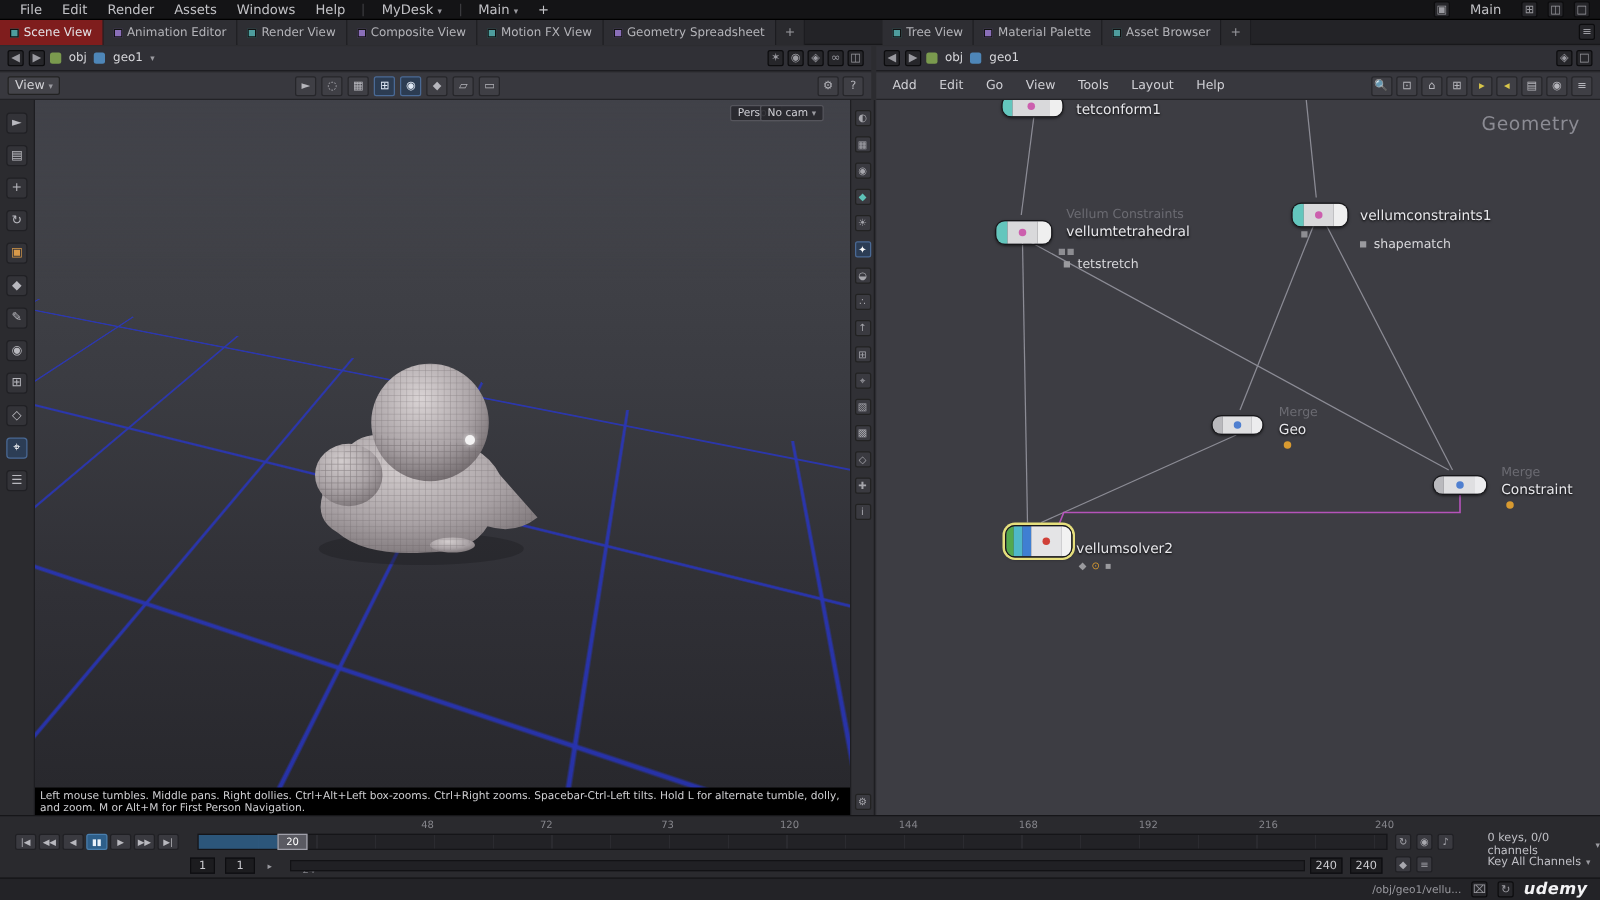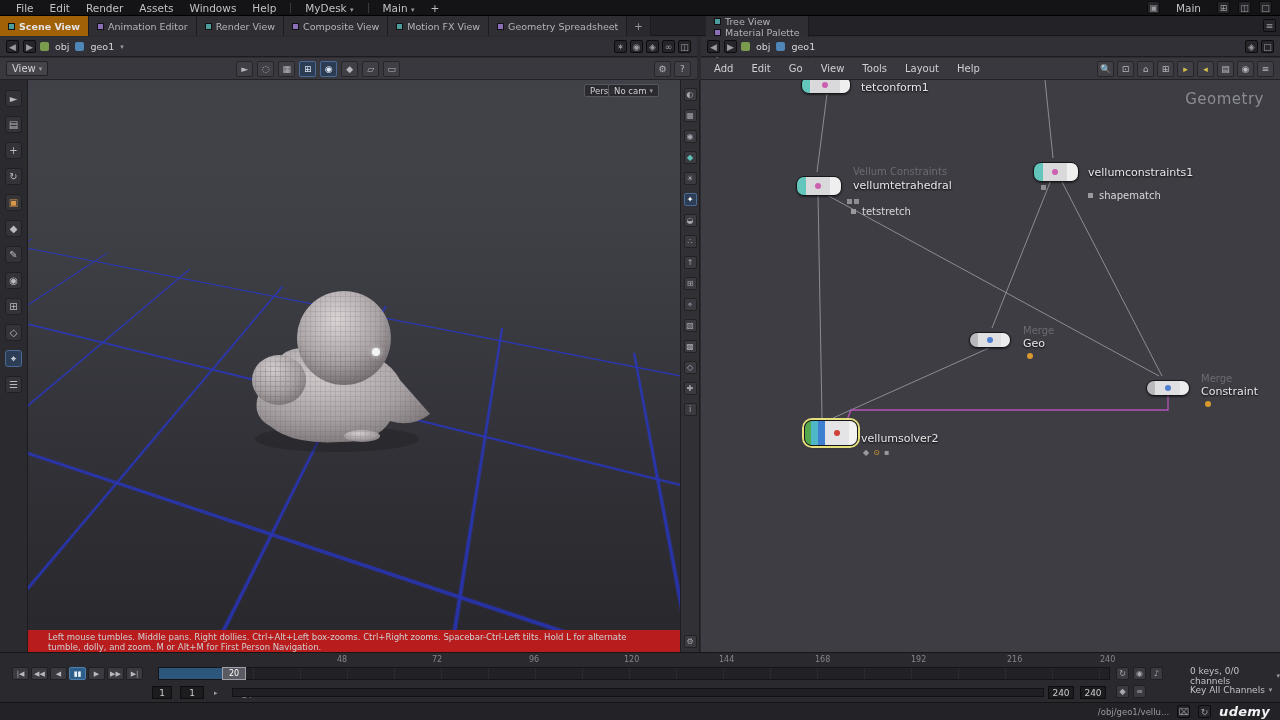--- a/index.html
+++ b/index.html
@@ -14,21 +14,21 @@
   .mb-sep{width:1px;height:10px;background:#3a3a3e;margin:0 6px;}
   .mb-right{margin-left:auto;display:flex;align-items:center;gap:8px;}
   .mini-ic{display:inline-flex;align-items:center;justify-content:center;width:13px;height:13px;
            color:#9a9aa0;font-size:9px;background:#26262a;border:1px solid #0c0c0e;border-radius:2px;}
 
   
   .tabrow{position:absolute;left:0;top:16px;width:1280px;height:20px;background:#232327;border-bottom:1px solid #18181b;}
   .tabgroup{position:absolute;top:0;height:20px;display:flex;align-items:stretch;}
   .tab{display:flex;align-items:center;gap:4px;padding:0 8px;font-size:9.5px;color:#b4b4b9;
        background:#2e2e33;border-right:1px solid #1c1c20;white-space:nowrap;}
-  .tab.active{background:#a16207;color:#e4e4e8;font-weight:bold;}
+  .tab.active{background:#7f1d1d;color:#e4e4e8;}
   .tabdot{width:7px;height:7px;background:#4e9d9d;border:1px solid #111;}
   .tab .tabdot.m{background:#8a6fb8;}
   .newtab{display:flex;align-items:center;padding:0 7px;color:#9a9aa0;background:#2a2a2e;border-right:1px solid #1c1c20;}
 
   
   .pathrow{position:absolute;top:37px;height:20px;background:#303036;border-bottom:1px solid #1d1d21;
            display:flex;align-items:center;gap:4px;padding:0 6px;}
   .crumb{color:#d6d6da;font-size:9.5px;padding:0 2px;}
   .crumb-ic{width:9px;height:9px;border-radius:2px;}
   .pr-right{margin-left:auto;display:flex;gap:3px;align-items:center;}
@@ -70,22 +70,22 @@
           background:#fff;box-shadow:0 0 5px rgba(255,255,255,.8);opacity:.9;}
 
   
   .vcol{position:absolute;left:680px;top:80px;width:20px;height:572px;background:#303035;border-left:1px solid #1e1e22;
         border-right:1px solid #1e1e22;display:flex;flex-direction:column;align-items:center;padding-top:8px;gap:8px;}
   .vic{width:13px;height:13px;display:flex;align-items:center;justify-content:center;font-size:8px;color:#a6a6ac;
        background:#3a3a40;border:1px solid #222;border-radius:2px;}
   .vic.teal{color:#5ec2b8;} .vic.sel{background:#2c3d55;border-color:#4a6a96;color:#fff;}
 
   
-  .helpstrip{position:absolute;left:28px;top:630px;width:652px;height:22px;background:#b91c1c;
-             font-size:8.5px;color:#cfcfd2;padding:2px 20px;line-height:1.2;}
+  .helpstrip{position:absolute;left:28px;top:630px;width:652px;height:22px;background:#000000;
+             font-size:8.5px;color:#cfcfd2;padding:2px 4px;line-height:1.2;}
 
   
   .network{position:absolute;left:701px;top:80px;width:579px;height:572px;background:#3d3d43;overflow:hidden;}
   .wires{position:absolute;inset:0;}
   .ctxlabel{position:absolute;right:16px;top:10px;font-size:15px;color:#8b8b93;letter-spacing:.5px;}
   .node{position:absolute;display:flex;border-radius:8px;border:1px solid #17171a;overflow:hidden;
         box-shadow:0 1px 2px rgba(0,0,0,.5);}
   .node.selected{box-shadow:0 0 0 2px #e6df7d,0 1px 3px rgba(0,0,0,.6);}
   .seg{height:100%;}
   .segmid{display:flex;align-items:center;justify-content:center;}
@@ -173,21 +173,21 @@
       <span class="tab">
           <span class="tabdot"></span>
           <span>Motion FX View</span>
         </span>
       <span class="tab">
           <span class="tabdot m"></span>
           <span>Geometry Spreadsheet</span>
         </span>
       <span class="newtab">+</span>
     </div>
-    <div class="tabgroup" style="left:706px;flex-direction:column;">
+    <div class="tabgroup" style="left:706px;">
       <span class="tab">
           <span class="tabdot"></span>
           <span>Tree View</span>
         </span>
       <span class="tab">
           <span class="tabdot m"></span>
           <span>Material Palette</span>
         </span>
       <span class="tab">
           <span class="tabdot"></span>
@@ -449,21 +449,21 @@
       <span style="color:#9a9a9e;">◆</span>
       <span style="color:#d89a30;">⊙</span>
       <span style="color:#9a9a9e;">▪</span>
     </span>
   </div>
 
   <div class="timeline">
     <span class="tick" style="left:242px;margin-top:36px;">24</span>
     <span class="tick" style="left:337px;">48</span>
     <span class="tick" style="left:432px;">72</span>
-    <span class="tick" style="left:529px;">96</span>
+    <span class="tick" style="left:529px;">73</span>
     <span class="tick" style="left:624px;">120</span>
     <span class="tick" style="left:719px;">144</span>
     <span class="tick" style="left:815px;">168</span>
     <span class="tick" style="left:911px;">192</span>
     <span class="tick" style="left:1007px;">216</span>
     <span class="tick" style="left:1100px;">240</span>
 
     <div class="transport">
       <span class="pbtn">|◀</span>
       <span class="pbtn">◀◀</span>

